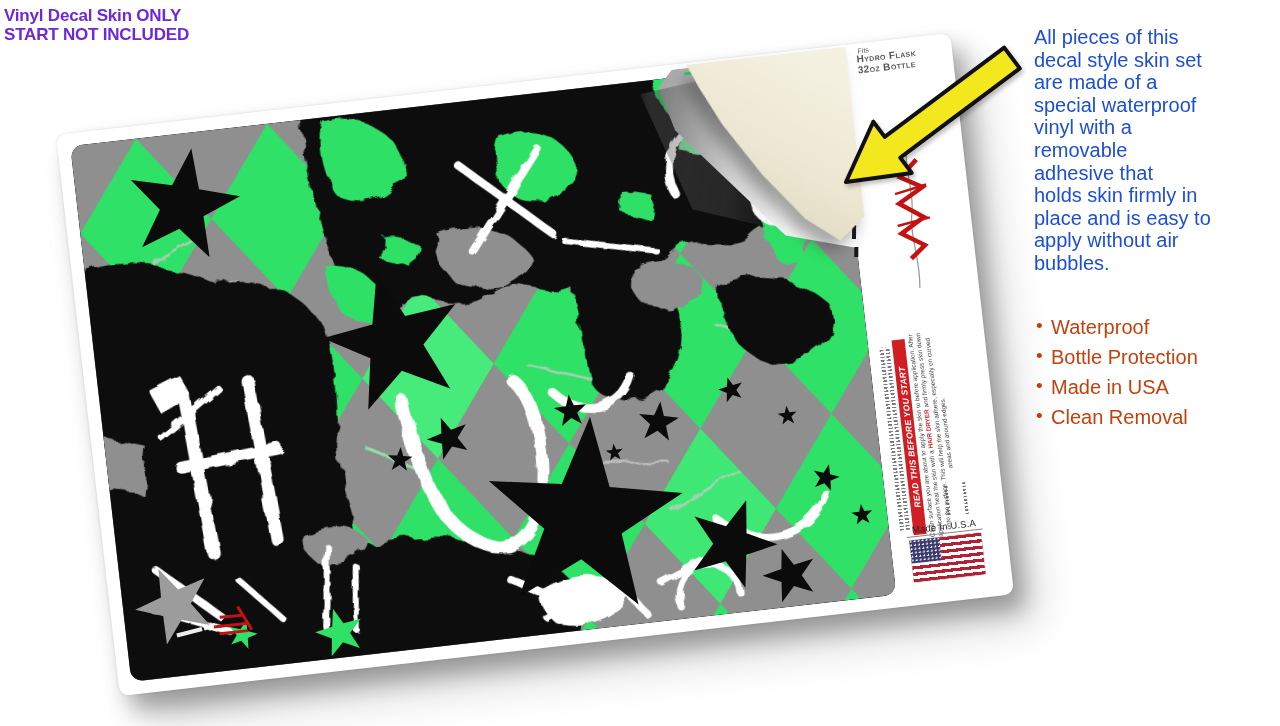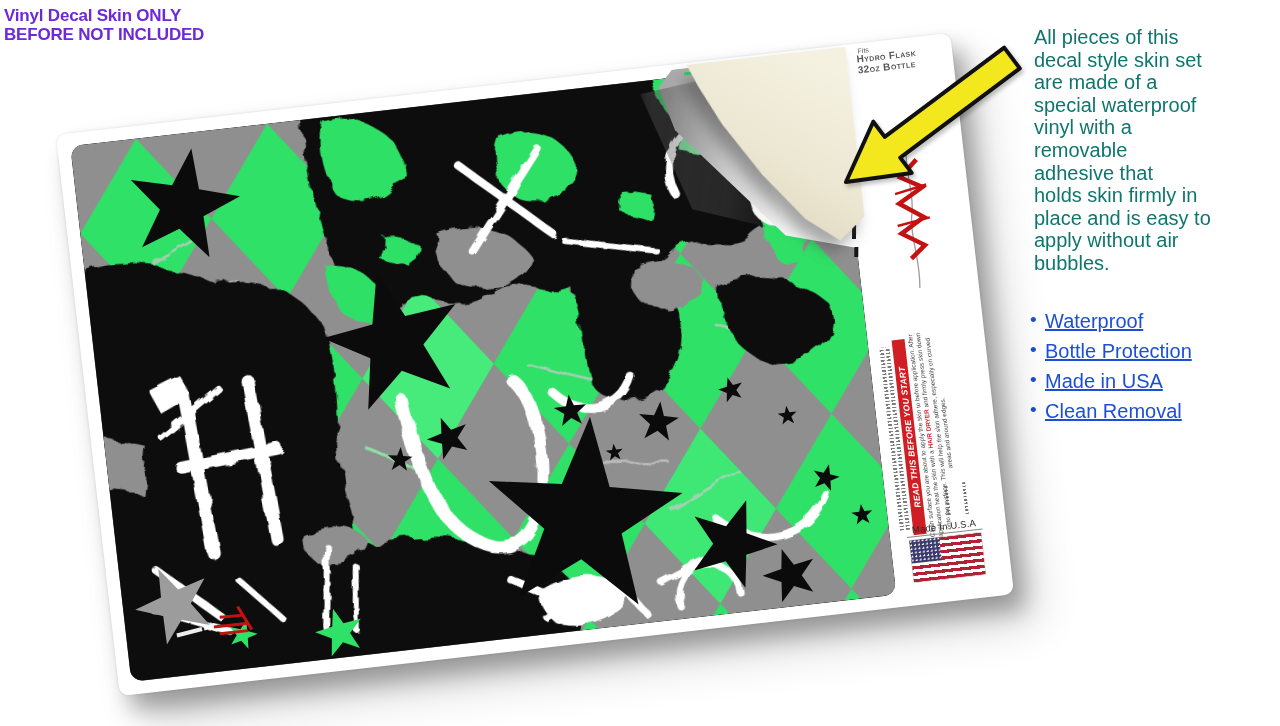--- a/index.html
+++ b/index.html
@@ -4,25 +4,25 @@
 <style>
   html,body{margin:0;padding:0;background:#fff;}
   .page{position:relative;width:1280px;height:726px;background:#ffffff;overflow:hidden;
         font-family:"Liberation Sans",sans-serif;}
 
   
   .note{position:absolute;left:4px;top:6px;width:336px;color:#6d28d9;
         font-weight:700;font-size:17px;line-height:1.12;letter-spacing:-0.2px;}
 
   
-  .info{position:absolute;left:1034px;top:26px;width:228px;color:#0f766e;font-size:20px;
+  .info{position:absolute;left:1034px;top:26px;width:228px;color:#1d4ed8;font-size:20px;
         line-height:1.13;}
   .info .para{white-space:pre-line;}
-  .bullets{position:absolute;left:1030px;top:311px;width:245px;list-style:none;margin:0;padding:0;
-        font-size:20px;color:#1d4ed8;text-decoration:underline;}
+  .bullets{position:absolute;left:1030px;top:311px;width:245px;list-style:none;margin:6px;padding:0;
+        font-size:20px;color:#c2410c;}
   .bullets li{margin:0 0 9px 0;line-height:1.05;padding-left:15px;position:relative;}
   .bullets li::before{content:"•";position:absolute;left:0;top:-1px;font-size:19px;}
 
   
   .sheet{position:absolute;left:85px;top:82px;width:900px;height:565px;background:#ffffff;
          border-radius:10px;transform:rotate(-6.5deg);
          box-shadow:10px 16px 22px rgba(0,0,0,.30),22px 30px 44px rgba(0,0,0,.16),0 0 3px rgba(0,0,0,.12);}
   .pattern{position:absolute;left:13px;top:13px;bottom:13px;right:117px;border-radius:12px;
          overflow:hidden;background:#0B0B0B;z-index:1;}
   .pattern svg{display:block;width:100%;height:100%;}
@@ -77,21 +77,21 @@
   
   .arrow{position:absolute;left:818px;top:30px;z-index:20;}
 </style>
 </head>
 <body>
 
 <div class="page">
 
   <div class="note">
     <div>Vinyl Decal Skin ONLY</div>
-    <div>BEFORE NOT INCLUDED</div>
+    <div>START NOT INCLUDED</div>
   </div>
 
   <div class="info">
     <div class="para">All pieces of this
 decal style  skin set
 are made of a
 special waterproof
 vinyl with a
 removable
 adhesive that

